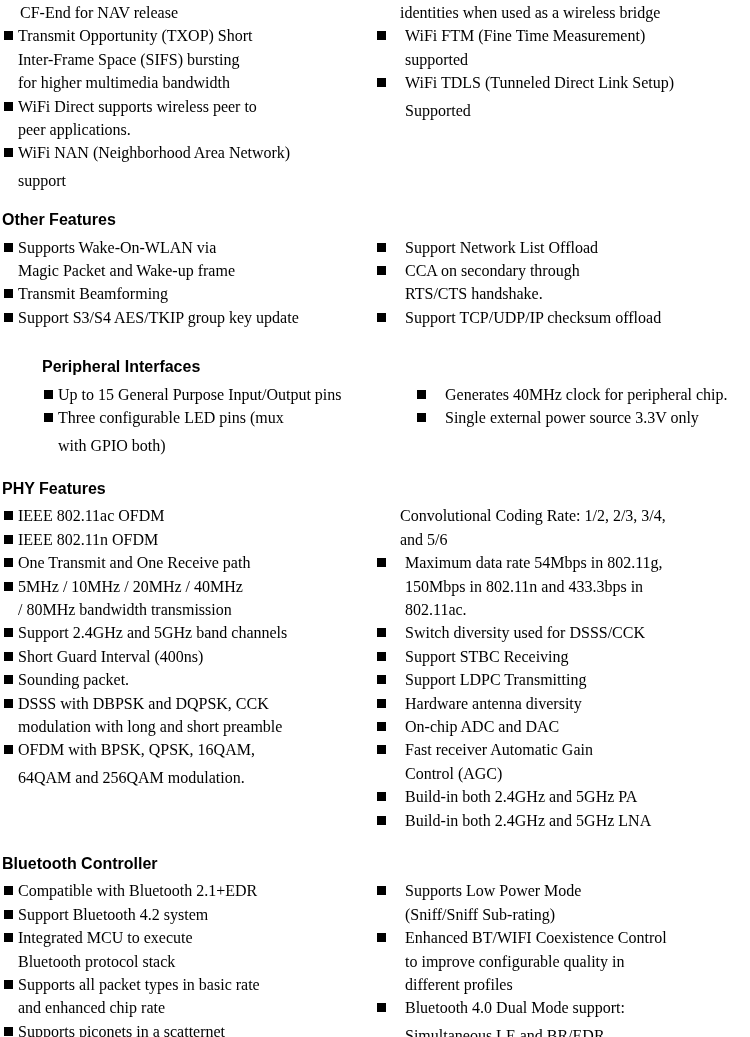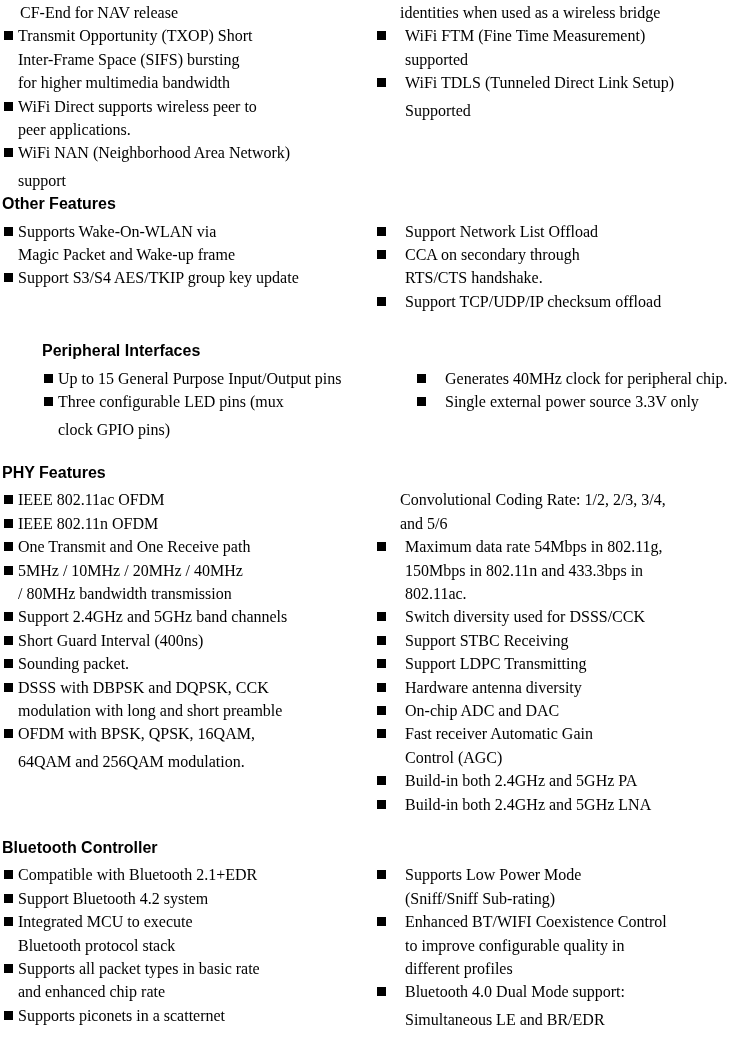--- a/index.html
+++ b/index.html
@@ -17,21 +17,21 @@
   h2.heading {
     margin: 0 0 4px 0;
     padding-left: 2px;
     font-family: "Liberation Sans", sans-serif;
     font-weight: bold;
     font-size: 16px;
     line-height: 23.4px;
     color: #000000;
   }
   section { margin: 0; }
-  #sec-other      { margin-top: 0; }
+  #sec-other      { margin-top: 16px; }
   #sec-peripheral { margin-top: 26px; margin-left: 40px; }
   #sec-phy        { margin-top: 20px; }
   #sec-bt         { margin-top: 20px; }
   .cols { display: flex; }
   .col { width: 375px; box-sizing: border-box; flex: 0 0 375px; }
   .item { position: relative; }
   .col-left  .item { padding-left: 18px; }
   .col-right .item { padding-left: 30px; }
   .col-left  .item.cont { padding-left: 20px; }
   .col-right .item.cont { padding-left: 25px; }
@@ -96,20 +96,24 @@
     <h2 class="heading">Other Features</h2>
     <div class="cols">
       <div class="col col-left">
           <div class="item">
             <span class="bullet"></span>
             <div class="txt">Supports Wake-On-WLAN via
 Magic Packet and Wake-up frame</div>
           </div>
           <div class="item">
             <span class="bullet"></span>
+            <div class="txt">Transmit Beamforming</div>
+          </div>
+          <div class="item">
+            <span class="bullet"></span>
             <div class="txt">Support S3/S4 AES/TKIP group key update</div>
           </div>
         </div>
       <div class="col col-right">
           <div class="item">
             <span class="bullet"></span>
             <div class="txt">Support Network List Offload</div>
           </div>
           <div class="item">
             <span class="bullet"></span>
@@ -128,21 +132,21 @@
     <h2 class="heading">Peripheral Interfaces</h2>
     <div class="cols">
       <div class="col col-left">
           <div class="item">
             <span class="bullet"></span>
             <div class="txt">Up to 15 General Purpose Input/Output pins</div>
           </div>
           <div class="item">
             <span class="bullet"></span>
             <div class="txt">Three configurable LED pins (mux</div>
-            <div class="txt more">clock GPIO pins)</div>
+            <div class="txt more">with GPIO both)</div>
           </div>
         </div>
       <div class="col col-right">
           <div class="item">
             <span class="bullet"></span>
             <div class="txt">Generates 40MHz clock for peripheral chip.</div>
           </div>
           <div class="item">
             <span class="bullet"></span>
             <div class="txt">Single external power source 3.3V only</div>

